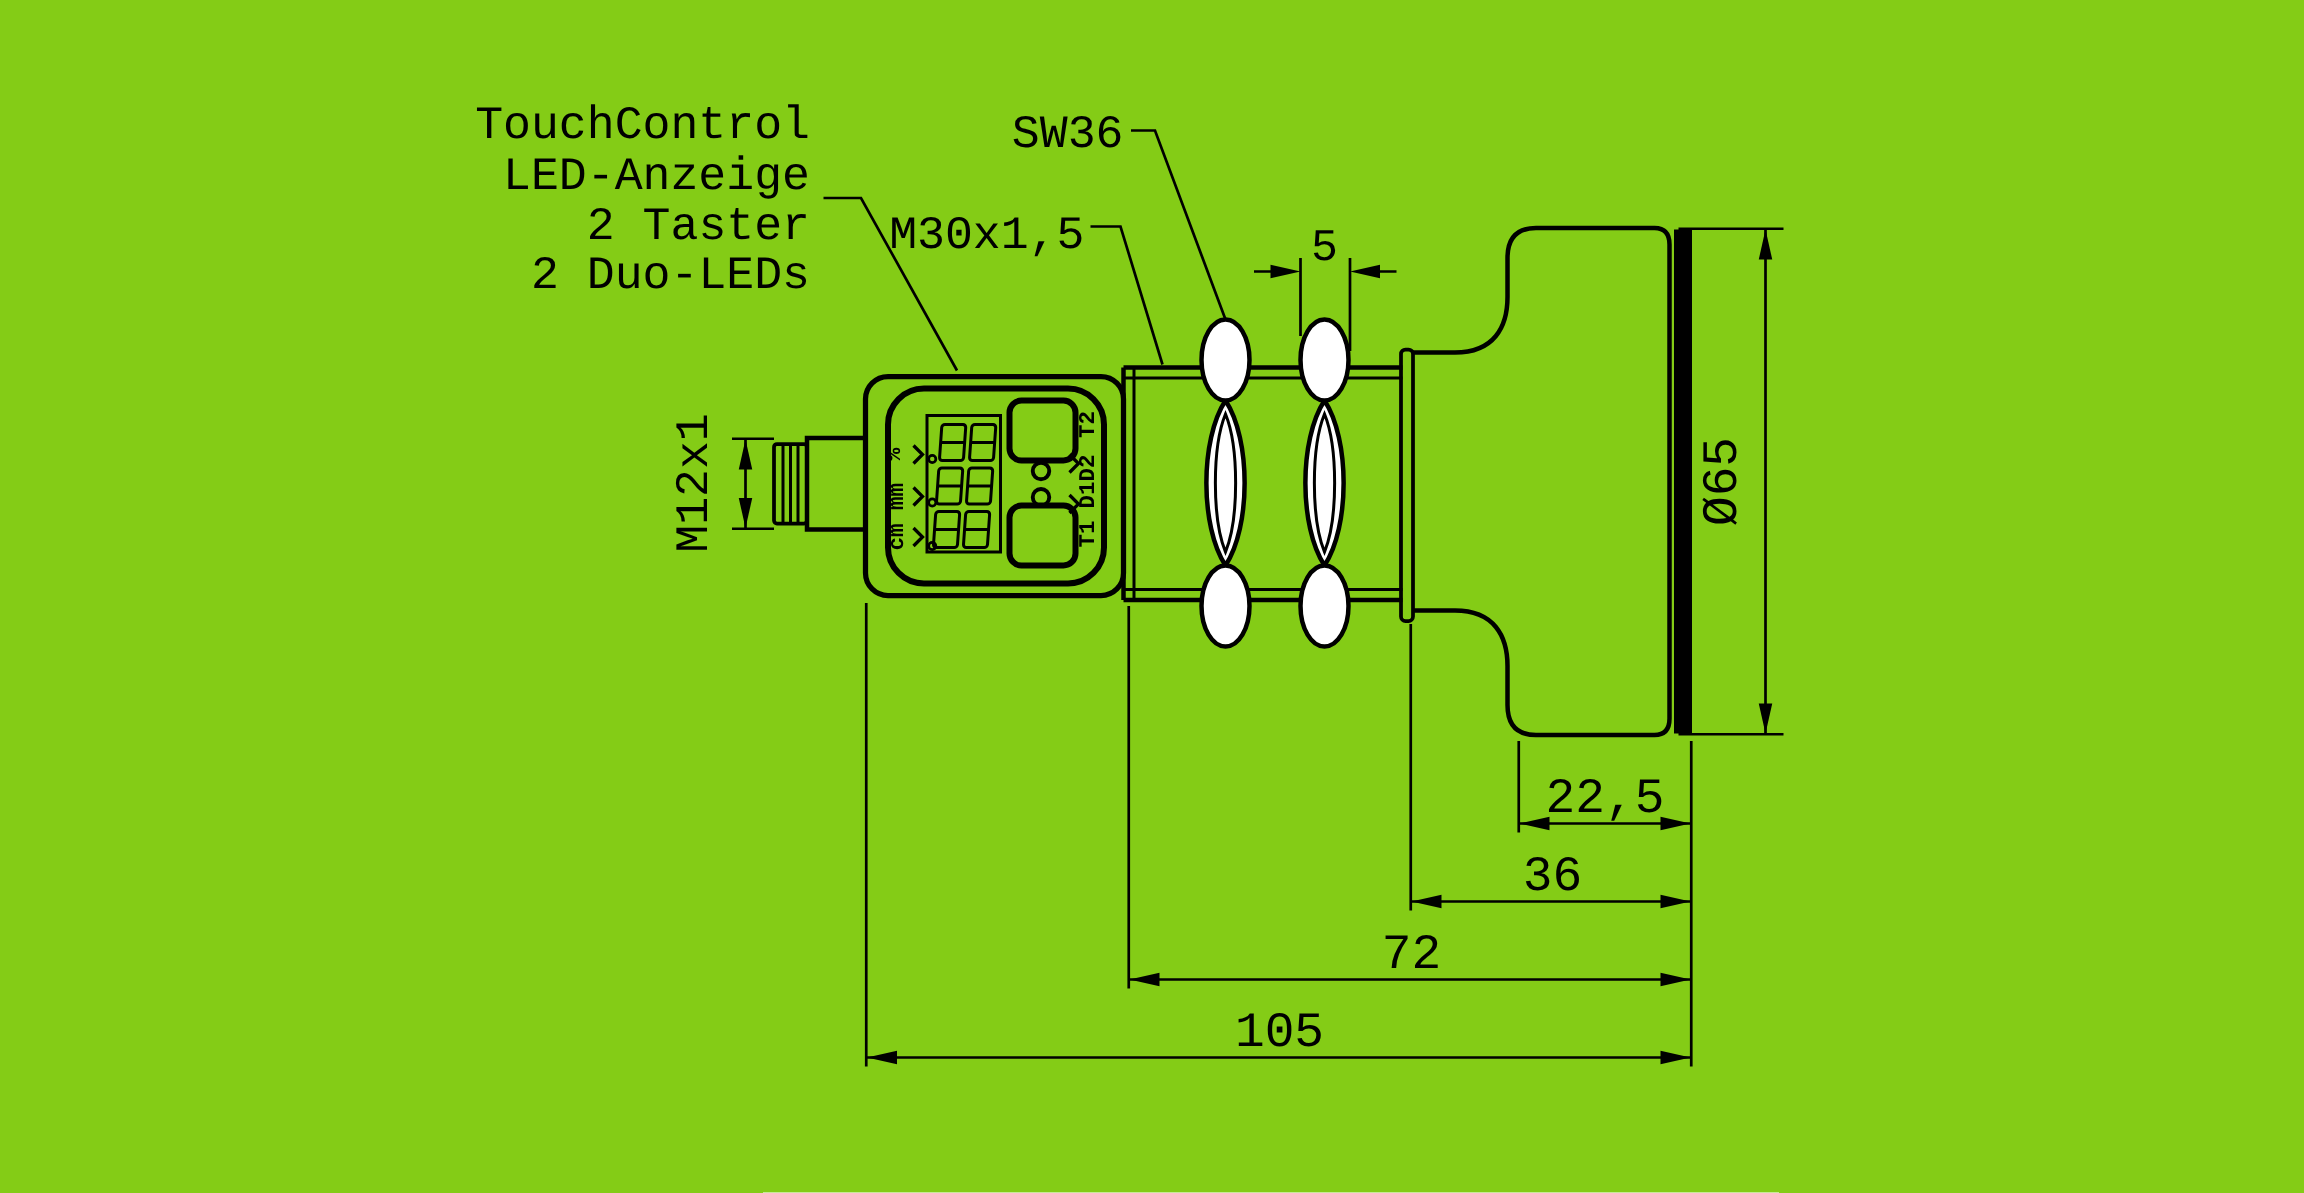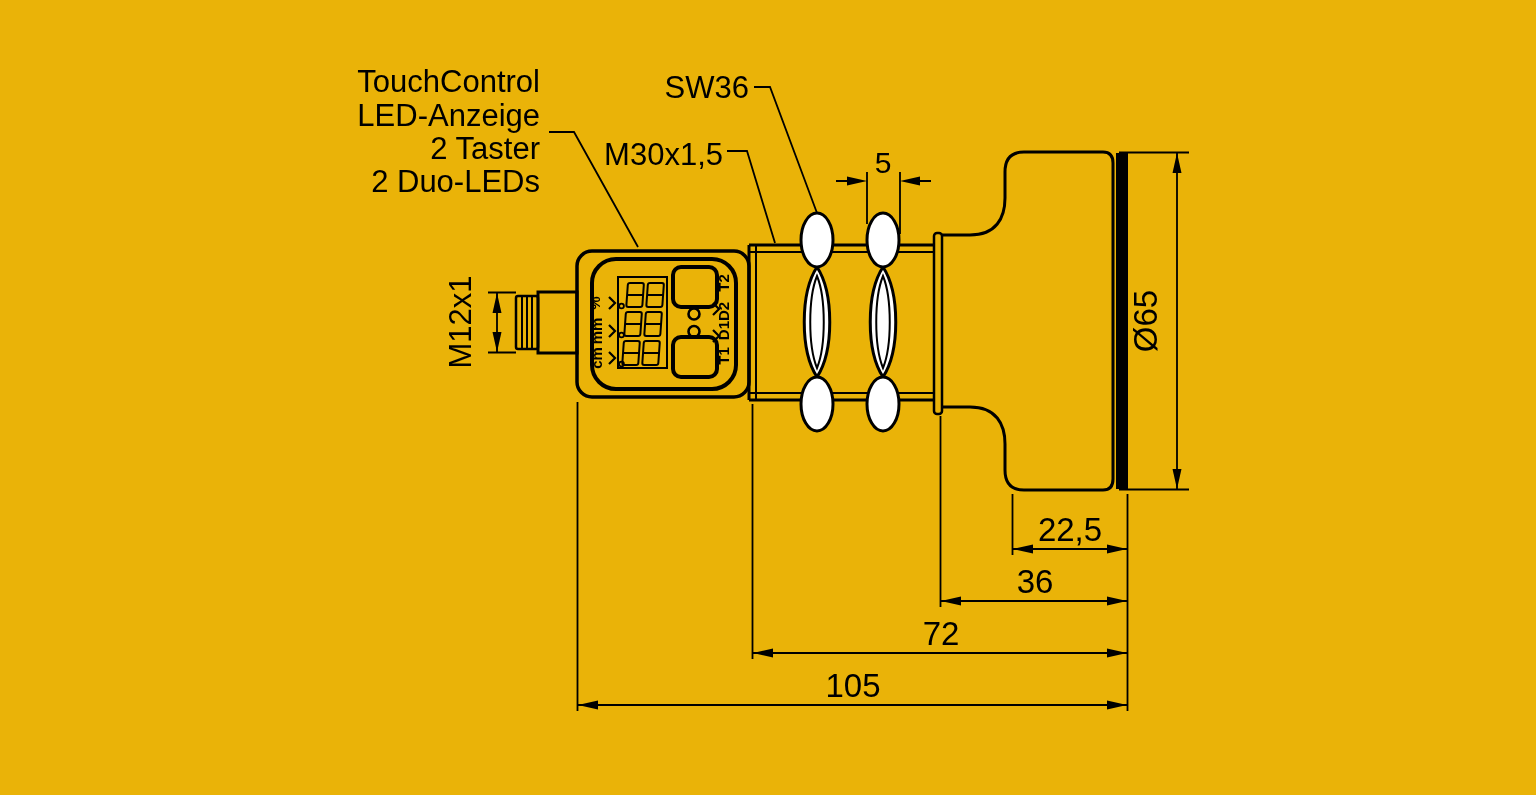--- a/index.html
+++ b/index.html
@@ -1,20 +1,20 @@
 <!DOCTYPE html>
 <html><head>
 <meta charset="utf-8">
 <style>
   html,body{margin:0;padding:0;background:#ffffff;}
   .canvas{
     position:relative;
     width:1536px;height:795px;
-    background:#eab308;
-    font-family:Liberation Sans, sans-serif;
+    background:#84cc16;
+    font-family:Liberation Mono, monospace;
     overflow:hidden;
   }
   svg{display:block;}
   text{fill:#000;}
   .callout{font-size:31px;}
   .dimtxt{font-size:33px;}
   .smalltxt{font-size:15px;font-weight:bold;}
   .ln{stroke:#000;fill:none;}
   .w3{stroke-width:3;}
   .w35{stroke-width:3.5;}

